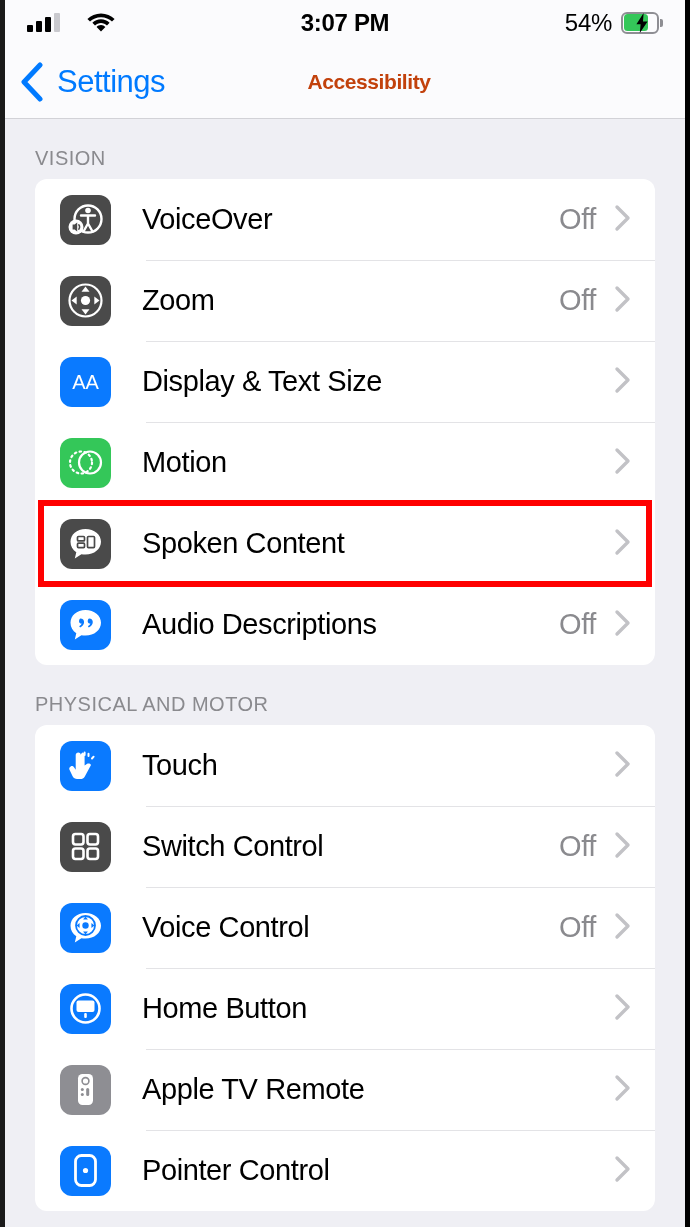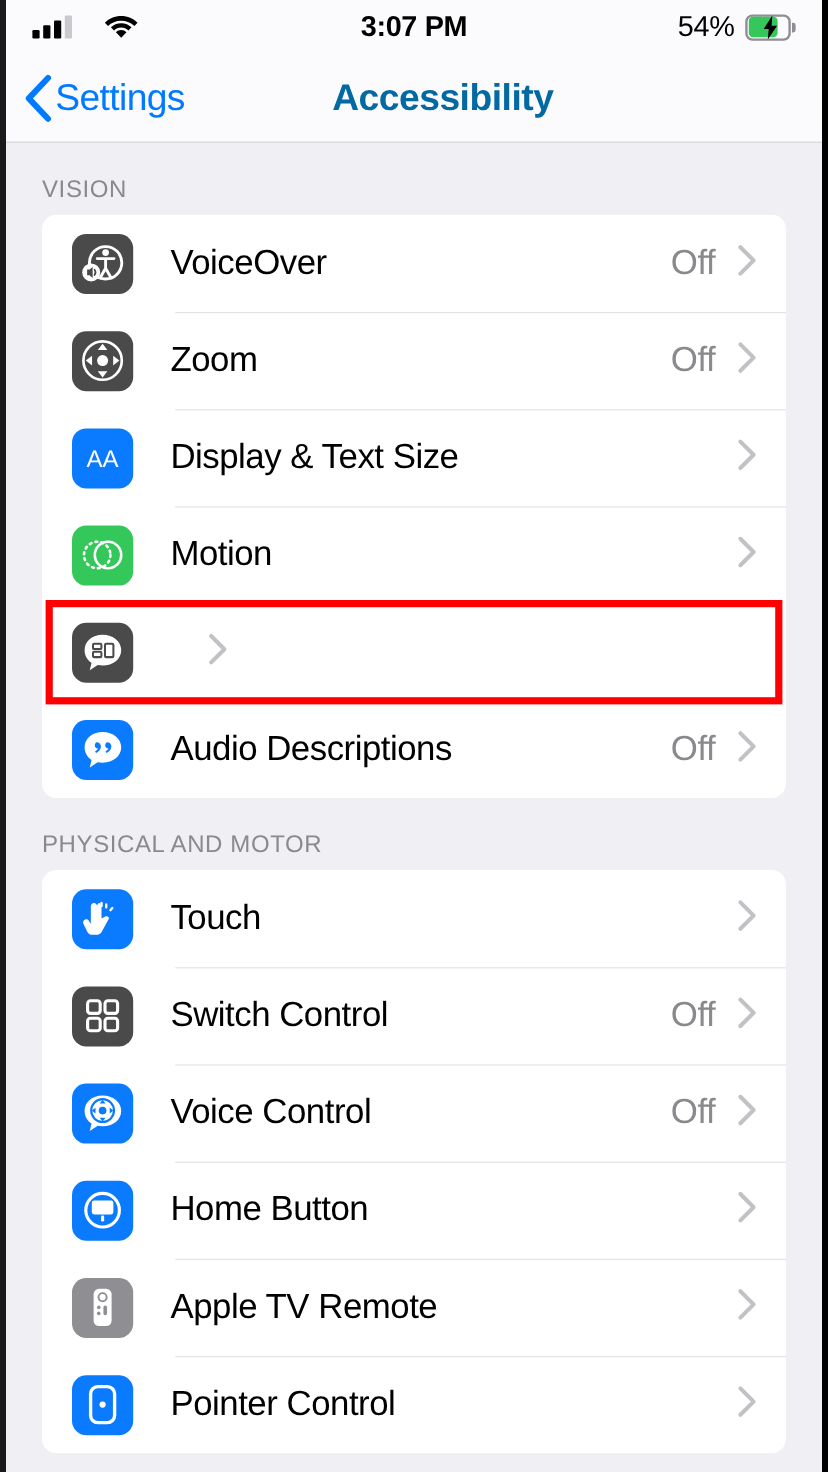--- a/index.html
+++ b/index.html
@@ -65,28 +65,28 @@
   
   .navbar {
     height:74px;
     background:#fbfbfd;
     border-bottom:1px solid #d2d2d7;
     display:flex;
     align-items:center;
     position:relative;
     padding-left:14px;
   }
-  .back { display:flex; align-items:center; gap:1px; cursor:pointer; }
+  .back { display:flex; align-items:center; gap:12px; cursor:pointer; }
   .back svg { display:block; }
   .back-label {
     font-size:31px; color:#007aff; letter-spacing:-.5px;
   }
   .nav-title {
     position:absolute; left:0; right:0; text-align:center;
-    font-size:31px; font-weight:700; color:#0369a1; letter-spacing:-.4px;
+    font-size:21px; font-weight:700; color:#c2410c; letter-spacing:-.4px;
     pointer-events:none;
     margin-left:48px;
   }
 
   
   .scroll { height:calc(1227px - 45px - 74px); overflow:hidden; }
   .section-header {
     font-size:20px; color:#8a8a8e; letter-spacing:.5px;
     padding:28px 0 9px 30px;
   }
@@ -265,20 +265,21 @@
       <div class="highlight-wrap">
         <div class="row">
           <span class="icon" style="background:#4a4a4a">
             <svg width="51" height="51" viewBox="0 0 51 51">
               <path d="M25.5 11c8.8 0 15.5 5.6 15.5 12.8S34.3 36.6 25.5 36.6c-1.4 0-2.8-.15-4.1-.42l-6.6 4.3 1.5-6.2c-3.6-2.4-5.8-6-5.8-10.5C10.5 16.6 16.7 11 25.5 11z" fill="#fff"></path>
               <rect x="17.5" y="18.5" width="7" height="4.4" rx="1" fill="none" stroke="#4a4a4a" stroke-width="1.7"></rect>
               <rect x="17.5" y="25.2" width="7" height="4.4" rx="1" fill="none" stroke="#4a4a4a" stroke-width="1.7"></rect>
               <rect x="27.5" y="18.5" width="7" height="11.1" rx="1" fill="none" stroke="#4a4a4a" stroke-width="1.7"></rect>
             </svg>
           </span>
+          <span class="row-label">Spoken Content</span>
           <span class="row-value"></span>
           <span class="chev">
             <svg width="17" height="28" viewBox="0 0 17 28">
                 <path d="M3 3l11 11L3 25" fill="none" stroke="#c2c2c6" stroke-width="3.4" stroke-linecap="round" stroke-linejoin="round"></path>
               </svg>
           </span>
         </div>
         <div class="highlight-box"></div>
       </div>
 

